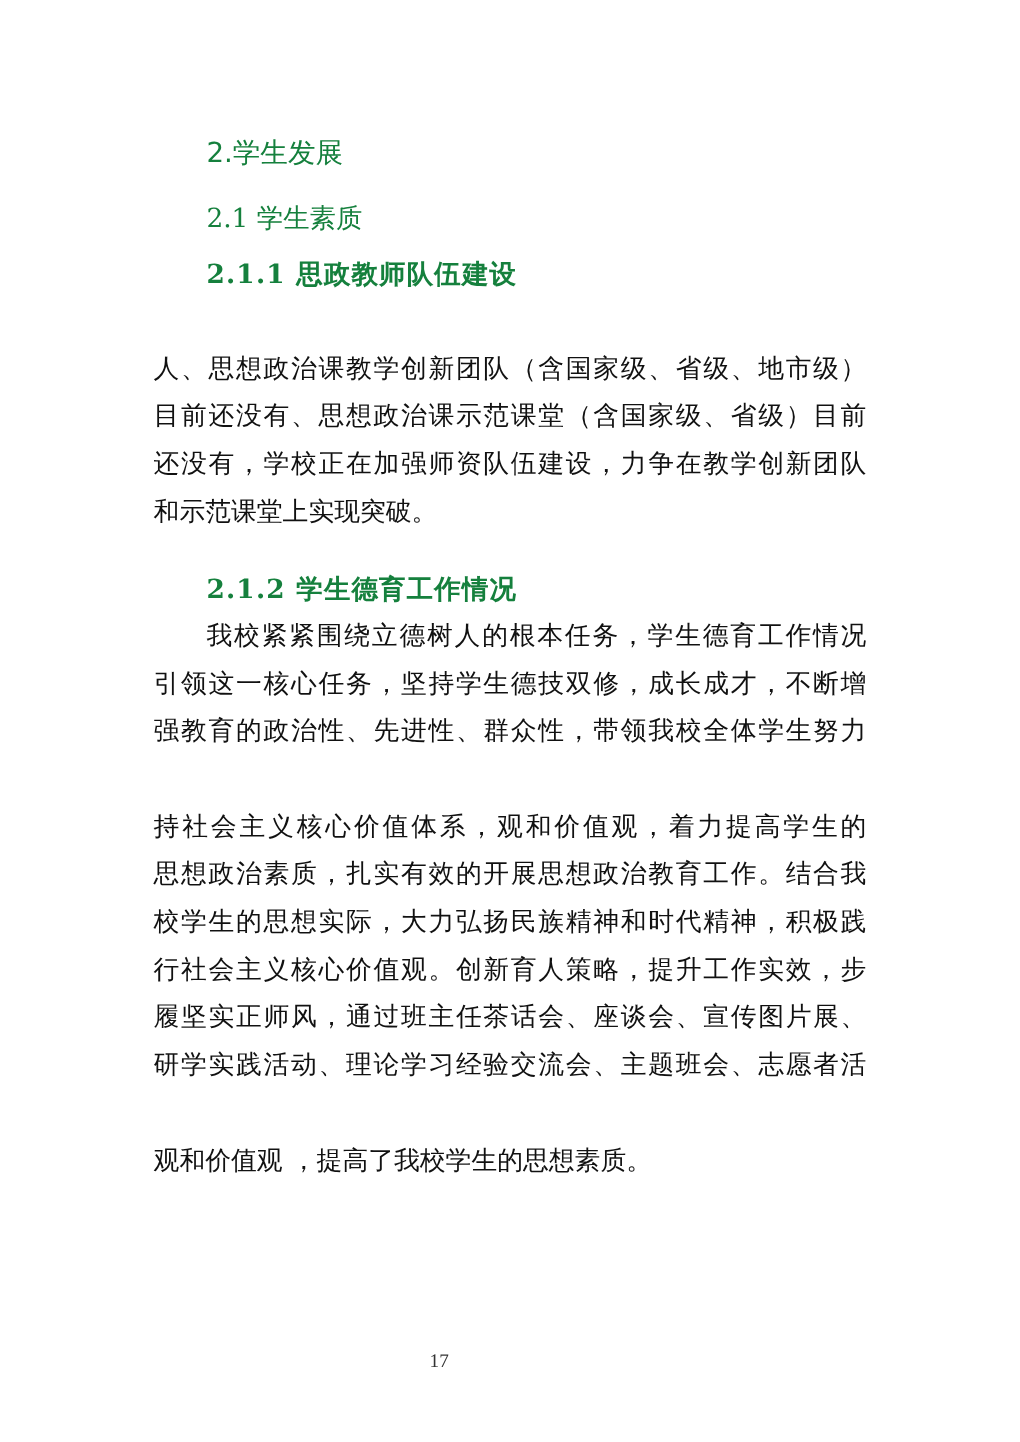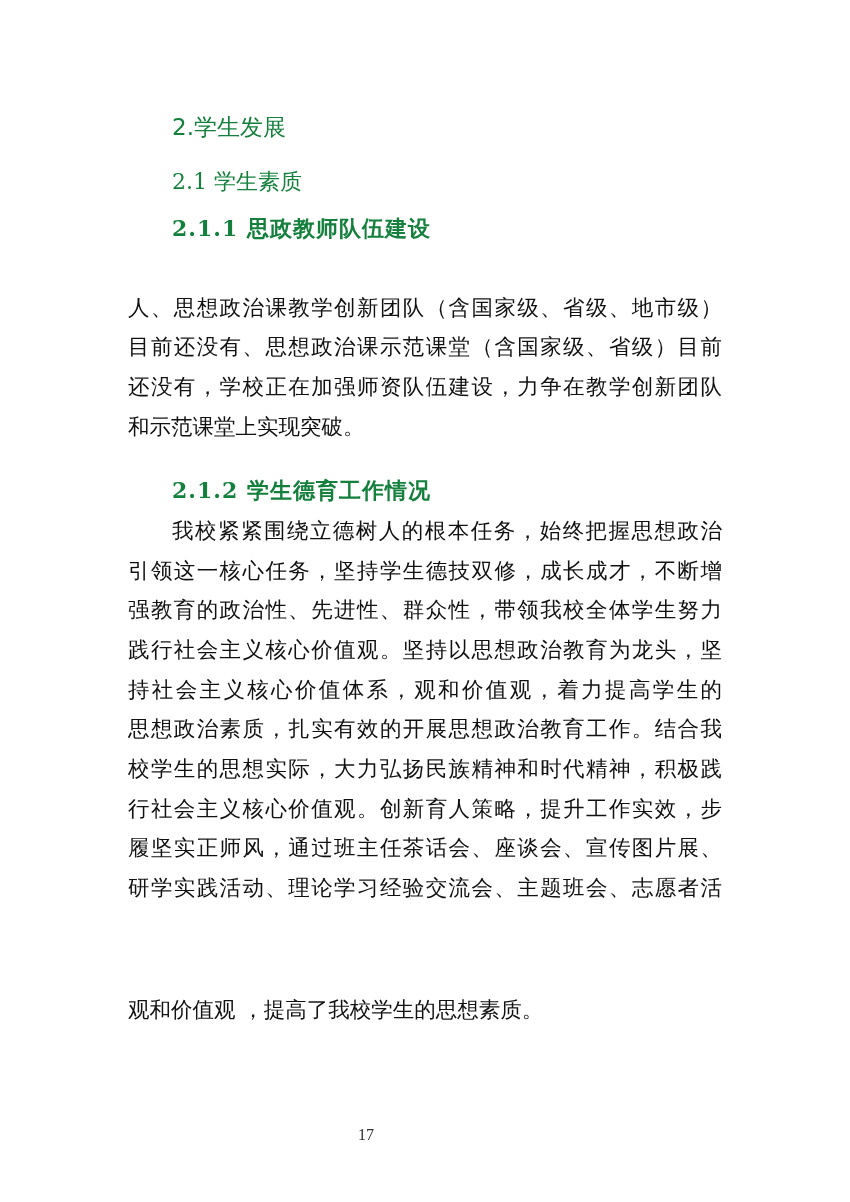--- a/index.html
+++ b/index.html
@@ -27,26 +27,25 @@
 
   <div class="h h3" style="top:214px;">2.1.1 思政教师队伍建设</div>
 
   <div class="line" style="top:295px;">人、思想政治课教学创新团队（含国家级、省级、地市级）</div>
   <div class="line" style="top:334px;">目前还没有、思想政治课示范课堂（含国家级、省级）目前</div>
   <div class="line" style="top:374px;">还没有，学校正在加强师资队伍建设，力争在教学创新团队</div>
   <div class="line last" style="top:414px;">和示范课堂上实现突破。</div>
 
   <div class="h h3" style="top:476px;">2.1.2 学生德育工作情况</div>
 
-  <div class="line indent" style="top:518px;">我校紧紧围绕立德树人的根本任务，始终把握思想政治</div>
+  <div class="line indent" style="top:518px;">我校紧紧围绕立德树人的根本任务，学生德育工作情况</div>
   <div class="line" style="top:558px;">引领这一核心任务，坚持学生德技双修，成长成才，不断增</div>
   <div class="line" style="top:597px;">强教育的政治性、先进性、群众性，带领我校全体学生努力</div>
-  <div class="line" style="top:637px;">践行社会主义核心价值观。坚持以思想政治教育为龙头，坚</div>
   <div class="line" style="top:677px;">持社会主义核心价值体系，观和价值观，着力提高学生的</div>
   <div class="line" style="top:716px;">思想政治素质，扎实有效的开展思想政治教育工作。结合我</div>
   <div class="line" style="top:756px;">校学生的思想实际，大力弘扬民族精神和时代精神，积极践</div>
   <div class="line" style="top:796px;">行社会主义核心价值观。创新育人策略，提升工作实效，步</div>
   <div class="line" style="top:835px;">履坚实正师风，通过班主任茶话会、座谈会、宣传图片展、</div>
   <div class="line" style="top:875px;">研学实践活动、理论学习经验交流会、主题班会、志愿者活</div>
-  <div class="line last" style="top:955px;margin-top:42px;">观和价值观 ，提高了我校学生的思想素质。</div>
+  <div class="line last" style="top:955px;">观和价值观 ，提高了我校学生的思想素质。</div>
 
   <div class="pagenum">17</div>
 </div>
 
 </body></html>

